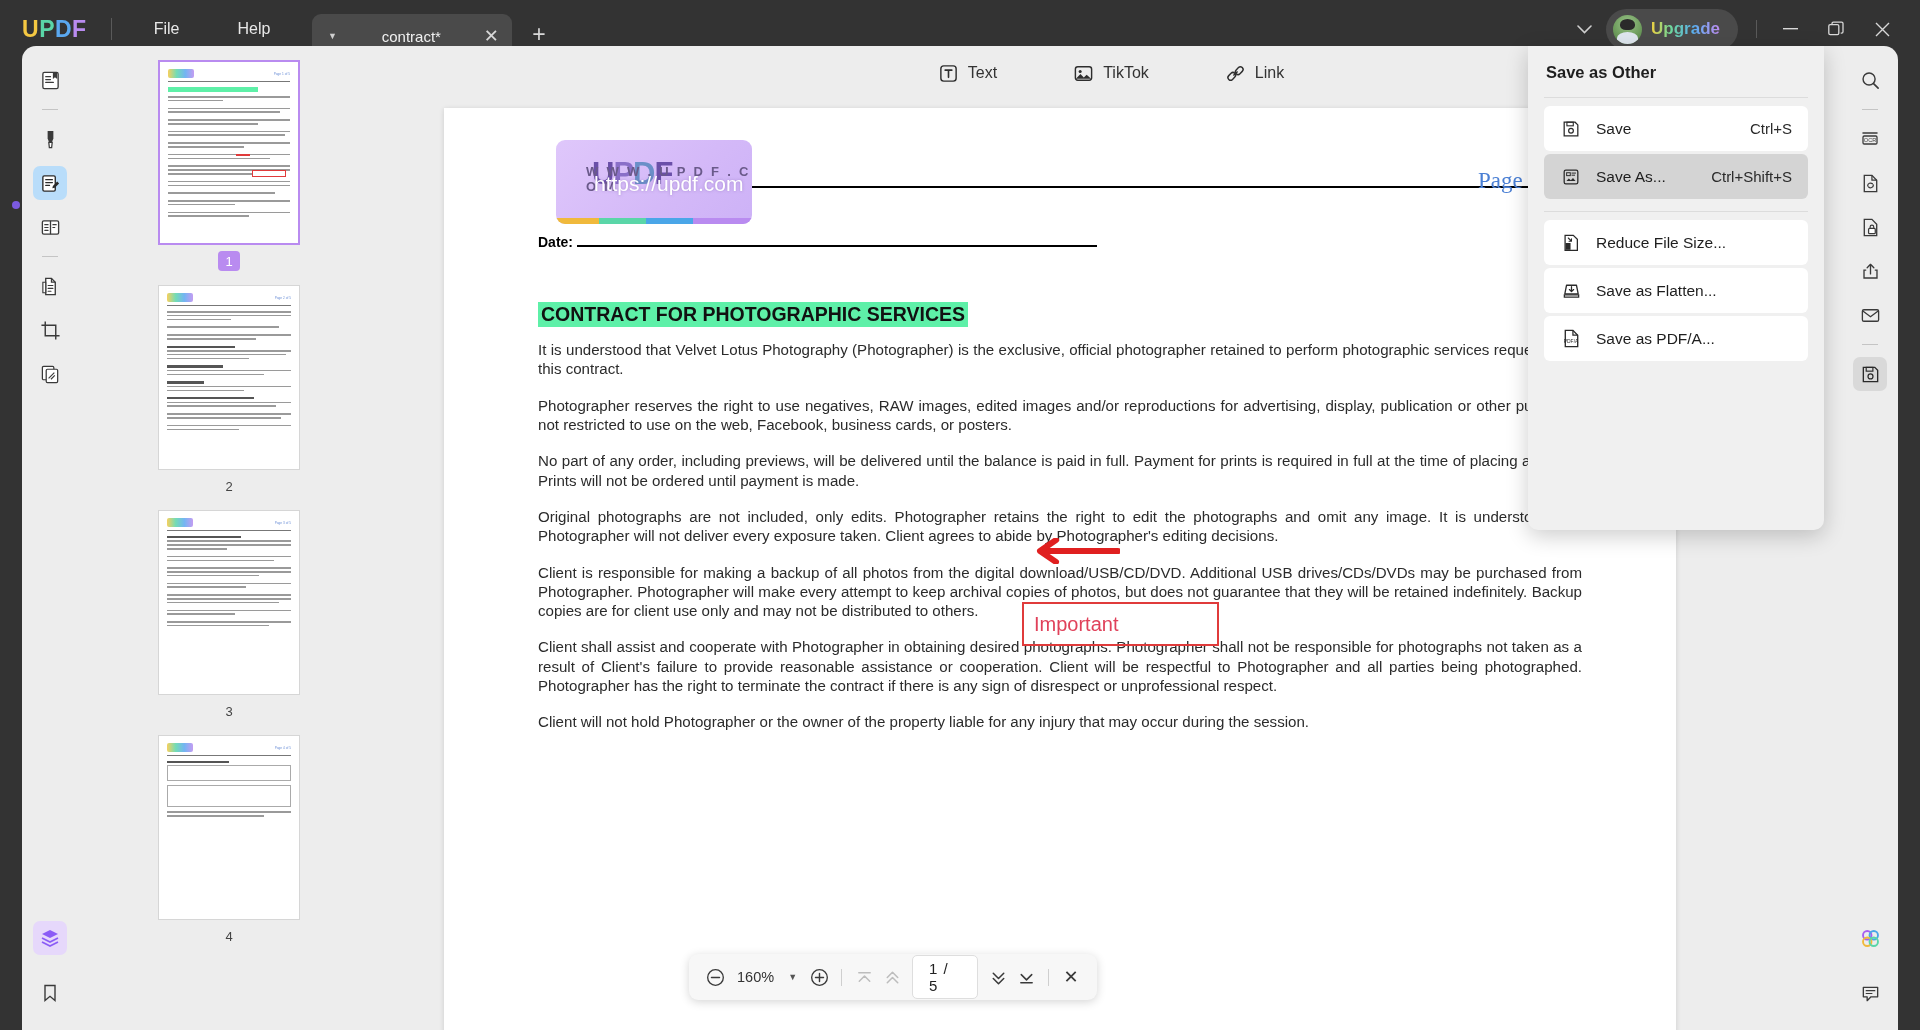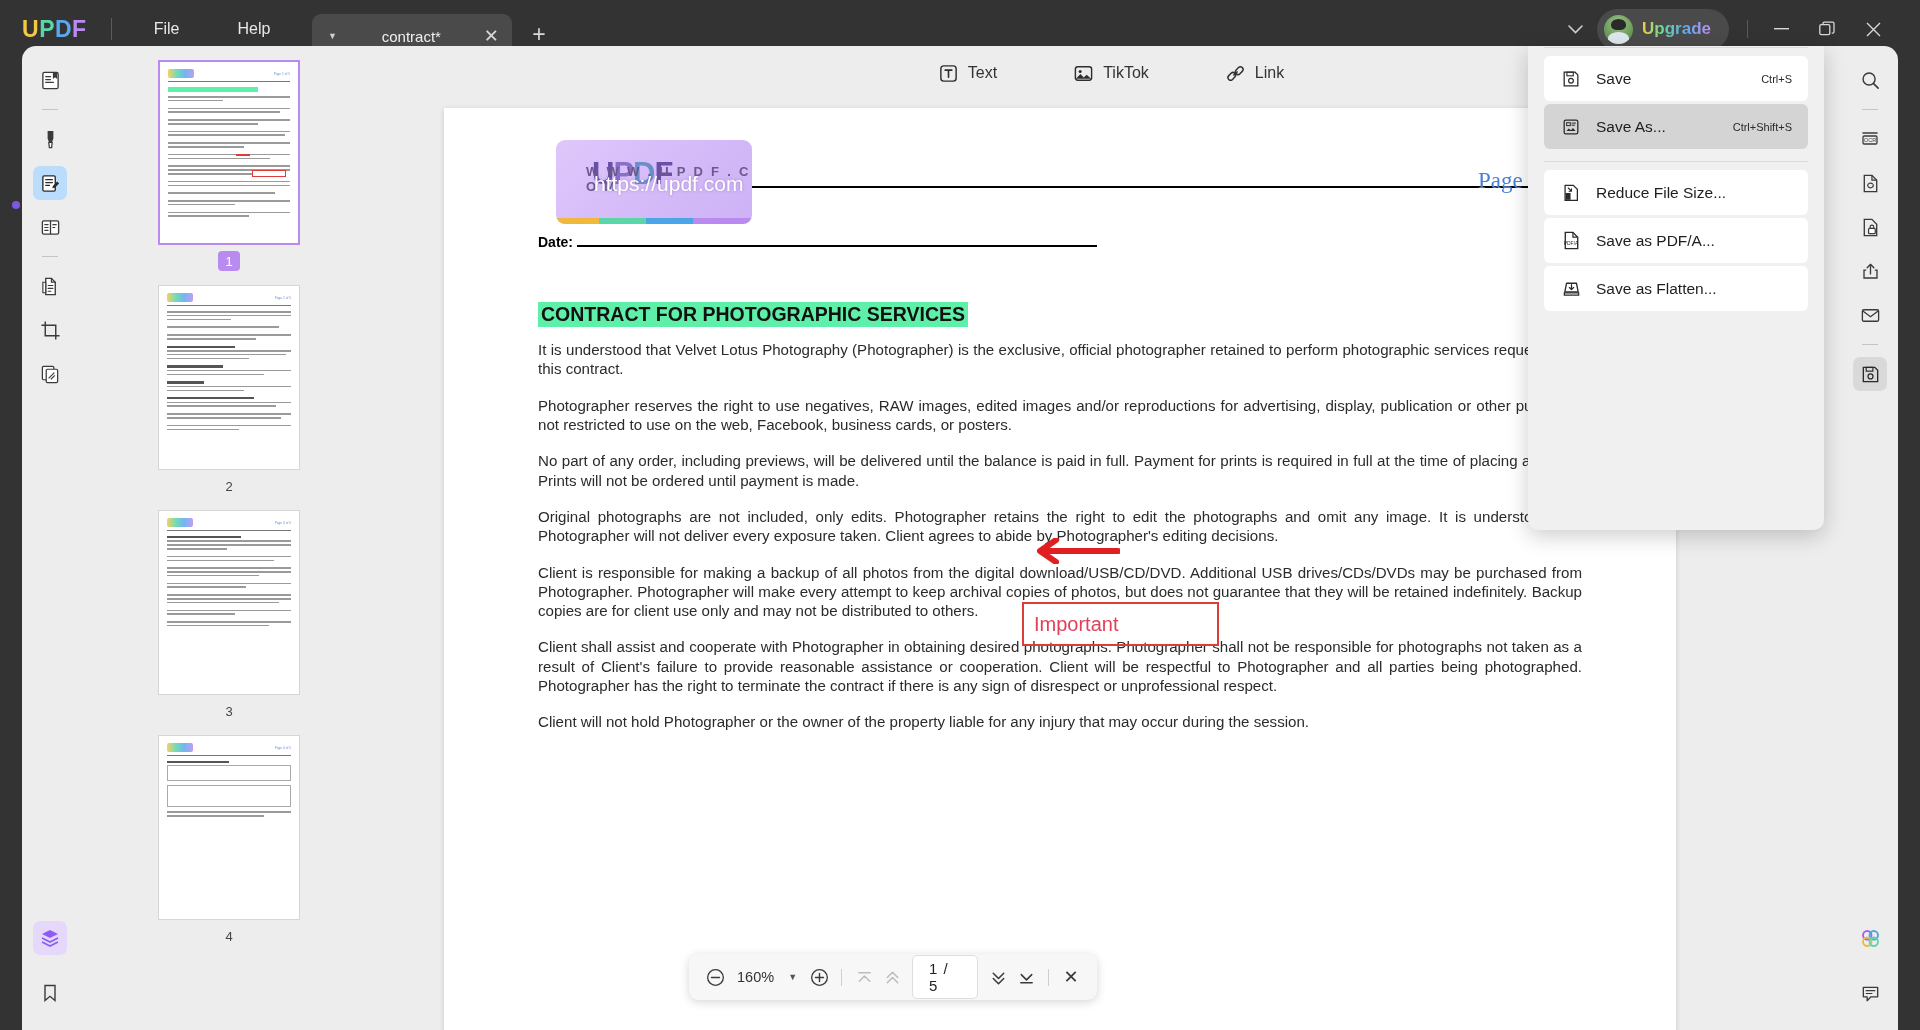--- a/index.html
+++ b/index.html
@@ -32,21 +32,21 @@
   #doctab {
     position:relative; display:flex; align-items:center;
     height:44px; width:200px; background:#4a4a4a;
     border-radius:9px 9px 0 0; padding:0 12px; gap:8px;
     margin-bottom:0;
   }
   .tab-caret { color:#cfcfcf; font-size:9px; width:16px; text-align:center; }
   .tab-title { flex:1; text-align:center; color:#f0f0f0; font-size:15px; }
   .tab-close { color:#d8d8d8; font-size:18px; width:18px; text-align:center; cursor:pointer; line-height:1; }
   #newtab { color:#d8d8d8; font-size:23px; margin-left:20px; margin-bottom:10px; cursor:pointer; font-weight:300;}
-  #tb-right { margin-left:auto; display:flex; align-items:center; height:58px; padding-right:24px; gap:0;text-align:right; }
+  #tb-right { margin-left:auto; display:flex; align-items:center; height:58px; padding-right:15px; gap:0;text-align:right; }
   .tbr-chevron { color:#cfcfcf; font-size:15px; padding:8px 14px; cursor:pointer; }
   #upgrade-btn {
     display:flex; align-items:center; gap:9px;
     background:#4a4a4a; border-radius:22px; padding:6px 18px 6px 7px;
     margin-right:8px; cursor:pointer;
   }
   #avatar {
     width:29px; height:29px; border-radius:50%;
     background:radial-gradient(circle at 50% 30%, #9bc48a 0%, #6f9e5e 55%, #4e7a42 100%);
     position:relative; overflow:hidden; flex:none;
@@ -205,21 +205,21 @@
     padding:0 16px;
   }
   #sp-title { font-size:16.5px; font-weight:bold; color:#1e1e1e; padding:17px 2px 14px 2px; }
   .sp-div { height:1px; background:#dcdcdc; margin:1px 0 8px 0; }
   .sp-item {
     display:flex; align-items:center; height:45px; background:#ffffff;
     border-radius:6px; margin-bottom:3px; padding:0 16px; gap:14px; cursor:pointer;
   }
   .sp-item.hl { background:#d4d4d4; }
   .sp-label { font-size:15.5px; color:#1e1e1e; flex:1; }
-  .sp-short { font-size:11px; color:#2a2a2a; }
+  .sp-short { font-size:15px; color:#2a2a2a; }
   .sp-ico { width:22px; height:22px; display:flex; align-items:center; justify-content:center; color:#2e2e2e; }
 
   svg { display:block; }
 </style>
 </head>
 <body>
 
 <div id="titlebar">
   <div id="logo">
     <span>U</span>
@@ -676,20 +676,21 @@
       <svg width="21" height="21" viewBox="0 0 22 22">
           <path d="M3.5 4.5h15v10h-7l-4 4v-4h-4z" stroke="#3a3a3a" stroke-width="1.4" fill="none" stroke-linejoin="round"></path>
           <path d="M6.5 8h9M6.5 11h6" stroke="#3a3a3a" stroke-width="1.3" stroke-linecap="round"></path>
         </svg>
     </div>
   </div>
 
 </div>
 
 <div id="savepanel">
+  <div id="sp-title">Save as Other</div>
   <div class="sp-div"></div>
 
   <div class="sp-item">
     <span class="sp-ico">
       <svg width="20" height="20" viewBox="0 0 22 22">
           <path d="M3.5 3.5h12l3 3v12h-15z" stroke="#2a2a2a" stroke-width="1.4" fill="none"></path>
           <rect x="6.5" y="3.5" width="7" height="4" stroke="#2a2a2a" stroke-width="1.2" fill="none"></rect>
           <circle cx="11" cy="13" r="2.6" stroke="#2a2a2a" stroke-width="1.3" fill="none"></circle>
         </svg>
     </span>
@@ -721,33 +722,33 @@
           <path d="M5 11h5.5v7.5H5z" fill="#2a2a2a"></path>
         </svg>
     </span>
     <span class="sp-label">Reduce File Size...</span>
     <span class="sp-short"></span>
   </div>
 
   <div class="sp-item">
     <span class="sp-ico">
       <svg width="21" height="21" viewBox="0 0 22 22">
+          <path d="M4 14.5 5.8 5.5h10.4L18 14.5z" stroke="#2a2a2a" stroke-width="1.35" fill="none" stroke-linejoin="round"></path>
+          <path d="M3.5 15.5h15v2.5h-15z" stroke="#2a2a2a" stroke-width="1.3" fill="none"></path>
+          <path d="M11 7v5M8.8 10 11 12.2 13.2 10" stroke="#2a2a2a" stroke-width="1.3" fill="none" stroke-linecap="round" stroke-linejoin="round"></path>
+        </svg>
+    </span>
+    <span class="sp-label">Save as Flatten...</span>
+    <span class="sp-short"></span>
+  </div>
+
+  <div class="sp-item">
+    <span class="sp-ico">
+      <svg width="21" height="21" viewBox="0 0 22 22">
           <path d="M4.5 2.5h8l5 5v12h-13z" stroke="#2a2a2a" stroke-width="1.4" fill="none"></path>
           <path d="M12.5 2.5v5h5" stroke="#2a2a2a" stroke-width="1.3" fill="none"></path>
           <text x="10.5" y="16" font-size="5.2" text-anchor="middle" fill="#2a2a2a" font-family="Liberation Sans, sans-serif">PDF/A</text>
         </svg>
     </span>
     <span class="sp-label">Save as PDF/A...</span>
     <span class="sp-short"></span>
   </div>
-
-  <div class="sp-item">
-    <span class="sp-ico">
-      <svg width="21" height="21" viewBox="0 0 22 22">
-          <path d="M4 14.5 5.8 5.5h10.4L18 14.5z" stroke="#2a2a2a" stroke-width="1.35" fill="none" stroke-linejoin="round"></path>
-          <path d="M3.5 15.5h15v2.5h-15z" stroke="#2a2a2a" stroke-width="1.3" fill="none"></path>
-          <path d="M11 7v5M8.8 10 11 12.2 13.2 10" stroke="#2a2a2a" stroke-width="1.3" fill="none" stroke-linecap="round" stroke-linejoin="round"></path>
-        </svg>
-    </span>
-    <span class="sp-label">Save as Flatten...</span>
-    <span class="sp-short"></span>
-  </div>
 </div>
 
 </body></html>

